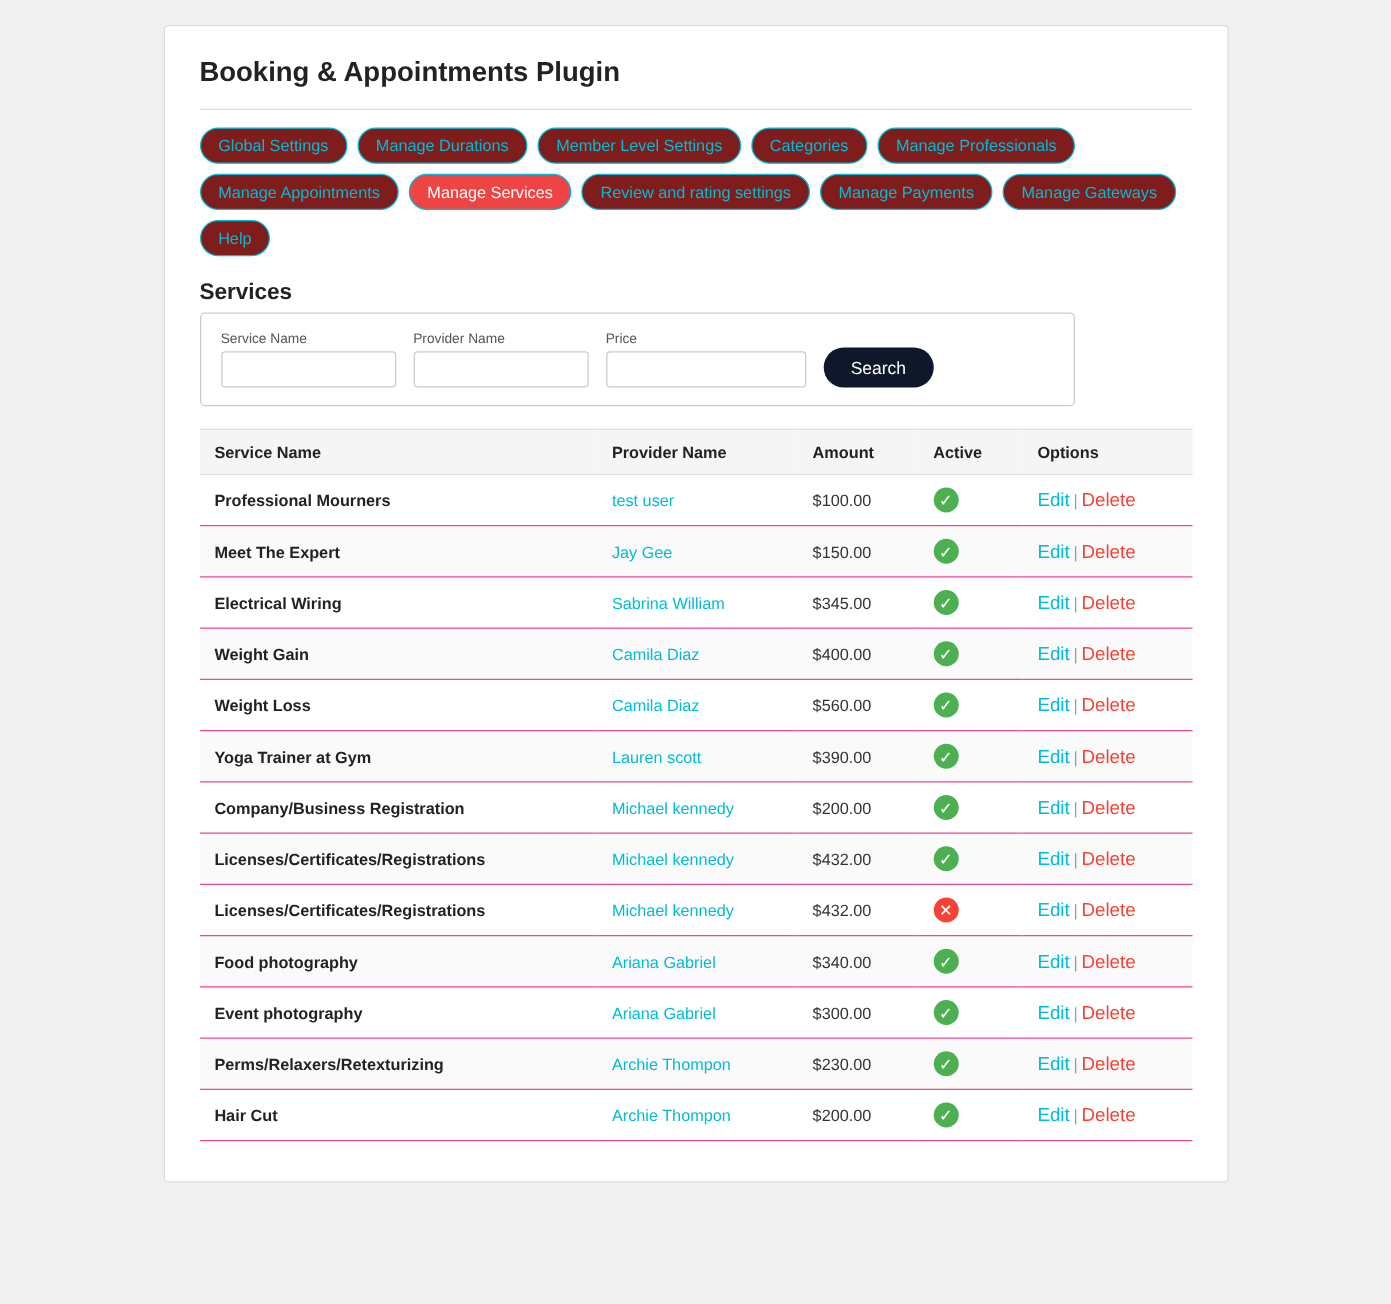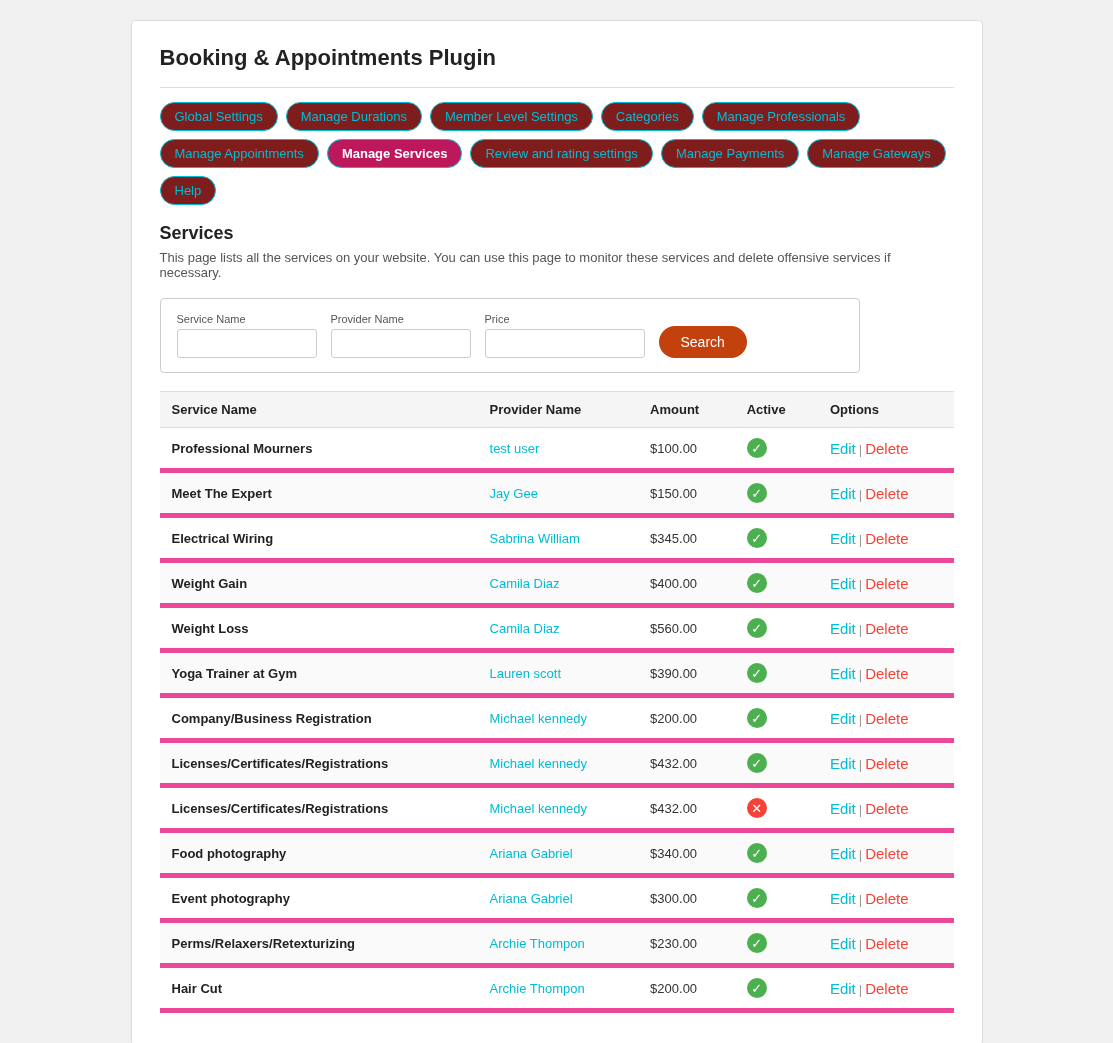--- a/index.html
+++ b/index.html
@@ -39,23 +39,22 @@
       border-radius: 20px;
       padding: 6px 14px;
       color: #00bcd4;
       background: #7f1d1d;
       font-size: 13px;
       cursor: pointer;
       font-weight: 500;
       white-space: nowrap;
     }
     .nav-tab.active {
-      background: #be185d;
+      background: #ef4444;
       color: #fff;
-      font-weight: bold;
     }
     .nav-row2 {
       display: flex;
       flex-wrap: wrap;
       gap: 8px;
       margin-bottom: 8px;
       align-items: center;
     }
     .nav-row3 {
       margin-bottom: 18px;
@@ -94,21 +93,21 @@
       border: 1px solid #ccc;
       border-radius: 3px;
       padding: 6px 8px;
       font-size: 13px;
       width: 140px;
     }
     .field-input-price {
       width: 160px;
     }
     .search-btn {
-      background: #c2410c;
+      background: #0f172a;
       color: #fff;
       border: none;
       border-radius: 20px;
       padding: 8px 22px;
       font-size: 14px;
       cursor: pointer;
       font-weight: 500;
       text-align: right;
     }
     table {
@@ -122,21 +121,21 @@
       border-bottom: 1px solid #ddd;
     }
     thead th {
       text-align: left;
       padding: 10px 12px;
       font-weight: bold;
       color: #222;
       font-size: 13px;
     }
     tbody tr {
-      border-bottom: 5px solid #ec4899;
+      border-bottom: 1px solid #ec4899;
     }
     tbody tr:nth-child(even) {
       background: #fafafa;
     }
     tbody td {
       padding: 10px 12px;
       vertical-align: middle;
     }
     .service-name {
       font-weight: bold;
@@ -187,21 +186,20 @@
       <button class="nav-tab active">Manage Services</button>
       <button class="nav-tab">Review and rating settings</button>
       <button class="nav-tab">Manage Payments</button>
       <button class="nav-tab">Manage Gateways</button>
     </div>
   <div class="nav-tabs nav-row3" id="nav-row3">
       <button class="nav-tab">Help</button>
     </div>
 
   <div class="section-title">Services</div>
-  <div class="section-desc">This page lists all the services on your website. You can use this page to monitor these services and delete offensive services if necessary.</div>
 
   <div class="search-box">
     <div class="field-group">
       <label class="field-label">Service Name</label>
       <input class="field-input" type="text" style="">
     </div>
     <div class="field-group">
       <label class="field-label">Provider Name</label>
       <input class="field-input" type="text" style="">
     </div>

